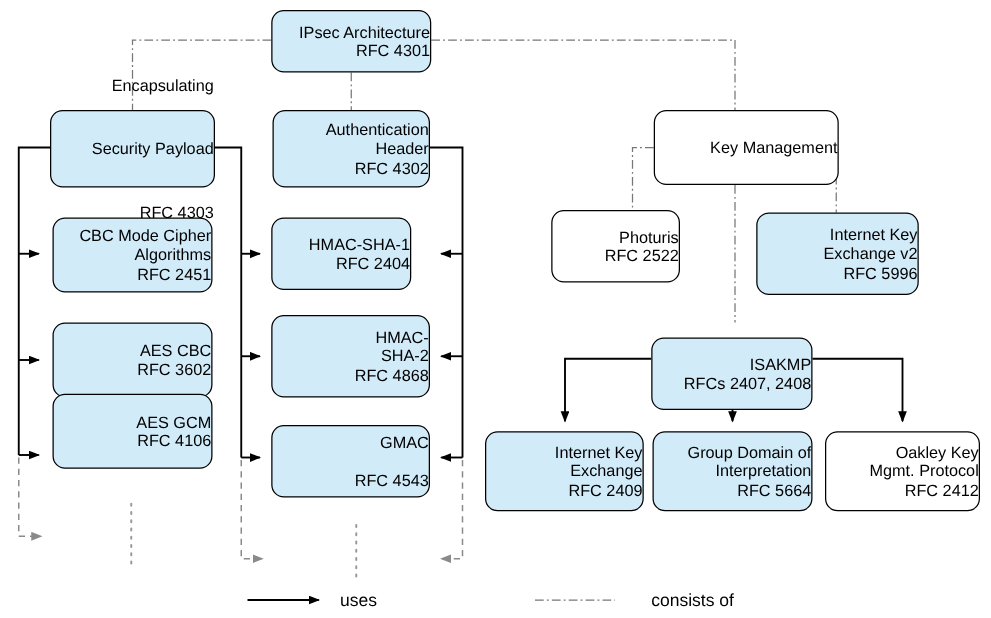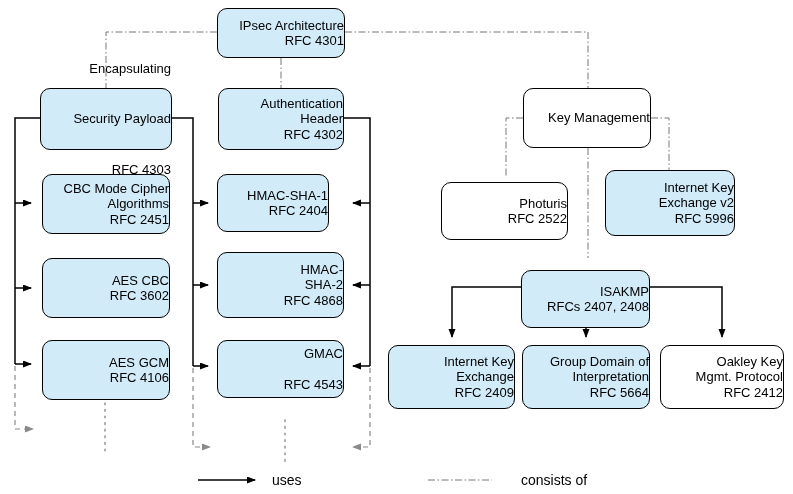--- a/index.html
+++ b/index.html
@@ -15,28 +15,28 @@
     text-align:center;font-size:13px;line-height:15.5px;background:#fff;
   }
   .node.blue{background:#d2ebf9;}
   .legend-label{
     position:absolute;font-size:14px;line-height:16px;white-space:nowrap;
   }
   
   #n-ipsec   {left:217px;top:8px;  width:128px;height:50px;}
   #n-esp     {left:40px; top:88px; width:132px;height:62px;gap:35px;}
   #n-ah      {left:218px;top:88px; width:126px;height:62px;}
-  #n-keymgmt {left:523px;top:88px; width:128px;height:60px;}
+  #n-keymgmt {left:523px;top:88px; width:148px;height:60px;}
   #n-cbc     {left:42px; top:174px;width:128px;height:60px;}
   #n-aescbc  {left:42px; top:258px;width:128px;height:60px;}
-  #n-aesgcm  {left:42px; top:340px;width:128px;height:60px;}
+  #n-aesgcm  {left:42px; top:315px;width:128px;height:60px;}
   #n-hmacsha1{left:217px;top:174px;width:112px;height:58px;}
   #n-hmacsha2{left:217px;top:252px;width:127px;height:66px;}
   #n-gmac    {left:217px;top:340px;width:127px;height:58px;gap:16px;}
-  #n-photuris{left:441px;top:182px;width:127px;height:58px;}
+  #n-photuris{left:441px;top:168px;width:103px;height:58px;}
   #n-ikev2   {left:605px;top:170px;width:130px;height:66px;}
   #n-isakmp  {left:521px;top:258px;width:129px;height:58px;margin-top:12px;}
   #n-ike     {left:388px;top:345px;width:127px;height:64px;}
   #n-gdoi    {left:522px;top:345px;width:128px;height:64px;}
   #n-oakley  {left:660px;top:345px;width:124px;height:64px;}
   #legend-uses{left:272px;top:472px;}
   #legend-consists{left:490px;top:472px;margin-left:31px;}
 </style>
 </head>
 <body>

